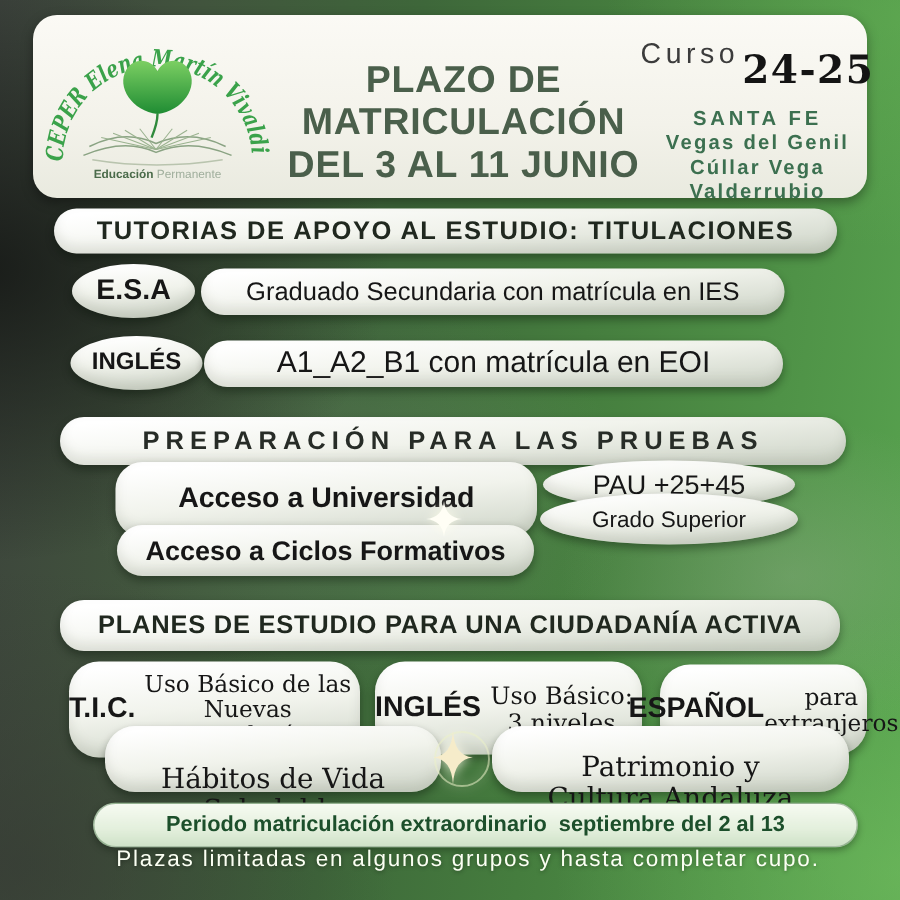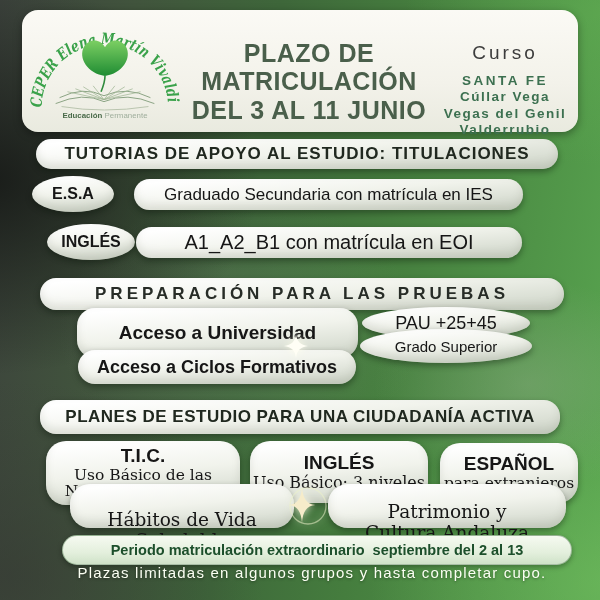--- a/index.html
+++ b/index.html
@@ -21,46 +21,46 @@
   .top-card{
     left:22px;top:10px;width:556px;height:122px;border-radius:16px;
     background:linear-gradient(180deg,#fbfaf5 0%,#f3f2ea 60%,#e9eadf 100%);
     box-shadow:0 3px 8px rgba(0,0,0,.35);
   }
   .logo-svg{position:absolute;left:4px;top:2px;width:158px;height:118px;}
   .title-block{position:absolute;left:166px;top:29px;width:242px;text-align:center;
     color:#4a5f4b;font-weight:bold;font-size:25px;line-height:1.13;letter-spacing:.5px;}
   .course-block{position:absolute;left:396px;top:14px;width:174px;text-align:center;}
   .course-line{display:flex;justify-content:center;align-items:flex-start;}
-  .course-label{font-size:19px;letter-spacing:3px;color:#3c3c3c;font-weight:400;margin-top:18px;}
+  .course-label{font-size:19px;letter-spacing:3px;color:#3c3c3c;font-weight:400;margin-top:2px;}
   .course-value{font-family:"DejaVu Serif",serif;font-weight:bold;font-size:26px;color:#141414;margin-left:2px;margin-top:8px;letter-spacing:1px;}
   .locations{margin-top:9px;color:#3c7050;font-weight:bold;font-size:13.5px;line-height:1.22;}
   .loc-main{letter-spacing:2.5px;}
   .loc{letter-spacing:1.5px;}
   
   .banner,.pill,.oval,.card{
     background:linear-gradient(175deg,#ffffff 8%,#f1f3ec 48%,#ccd3c6 100%);
     box-shadow:0 3px 6px rgba(8,18,8,.38), inset 0 -5px 8px rgba(120,130,112,.18);
     display:flex;align-items:center;justify-content:center;color:#161616;
   }
   .banner{border-radius:16px;font-weight:bold;color:#20281f;}
   .pill{border-radius:18px;}
   .oval{border-radius:50%;}
   .banner-tutorias{left:36px;top:139px;width:522px;height:30px;font-size:17px;letter-spacing:1px;}
   .banner-pruebas{left:40px;top:278px;width:524px;height:32px;font-size:17px;letter-spacing:4px;color:#272c27;}
   .banner-planes{left:40px;top:400px;width:520px;height:34px;font-size:17px;letter-spacing:.5px;}
-  .oval-esa{left:32px;top:176px;width:82px;height:36px;font-weight:bold;font-size:16px;}
+  .oval-esa{left:48px;top:176px;width:82px;height:36px;font-weight:bold;font-size:19px;}
   .pill-esa{left:134px;top:179px;width:389px;height:31px;font-size:17px;}
   .oval-ingles{left:47px;top:224px;width:88px;height:36px;font-weight:bold;font-size:16px;}
   .pill-ingles{left:136px;top:227px;width:386px;height:31px;font-size:20px;}
   .pill-uni{left:77px;top:308px;width:281px;height:50px;font-weight:bold;font-size:19px;}
   .oval-pau{left:362px;top:307px;width:168px;height:32px;font-size:18px;}
   .pill-ciclos{left:78px;top:350px;width:278px;height:34px;font-weight:bold;font-size:18px;}
   .oval-grado{left:360px;top:329px;width:172px;height:34px;font-size:15px;}
-  .card{border-radius:20px;flex-direction:column;text-align:center;}
+  .card{border-radius:20px;flex-direction:row;text-align:center;}
   .card-tic{left:46px;top:441px;width:194px;height:64px;}
   .card-ingles2{left:250px;top:441px;width:178px;height:62px;}
   .card-espanol{left:440px;top:443px;width:138px;height:60px;}
   .card-title{font-weight:bold;font-size:19px;line-height:1.05;}
   .card-sub{font-family:"DejaVu Serif",serif;font-size:15.5px;line-height:1.08;margin-top:1px;}
   .card-ingles2 .card-sub{font-size:16px;}
   .card-habitos{left:70px;top:484px;width:224px;height:44px;}
   .card-patrimonio{left:328px;top:484px;width:238px;height:44px;}
   .card-serif{font-family:"DejaVu Serif",serif;font-size:18.5px;line-height:1.15;}
   .card-habitos .inner{max-width:170px;margin-top:48px;}
@@ -122,25 +122,26 @@
 
     <div class="title-block">
       <div>PLAZO DE</div>
       <div>MATRICULACIÓN</div>
       <div>DEL 3 AL 11 JUNIO</div>
     </div>
 
     <div class="course-block">
       <div class="course-line">
         <span class="course-label">Curso</span>
+        <span class="course-value">24-25</span>
       </div>
       <div class="locations">
         <div class="loc-main">SANTA FE</div>
+        <div class="loc">Vegas del Genil</div>
         <div class="loc">Cúllar Vega</div>
-        <div class="loc">Vegas del Genil</div>
         <div class="loc">Valderrubio</div>
       </div>
     </div>
   </div>
 
   <div class="abs banner banner-tutorias">TUTORIAS DE APOYO AL ESTUDIO: TITULACIONES</div>
   <div class="abs oval oval-esa">E.S.A</div>
   <div class="abs pill pill-esa">Graduado Secundaria con matrícula en IES</div>
   <div class="abs oval oval-ingles">INGLÉS</div>
   <div class="abs pill pill-ingles">A1_A2_B1 con matrícula en EOI</div>

